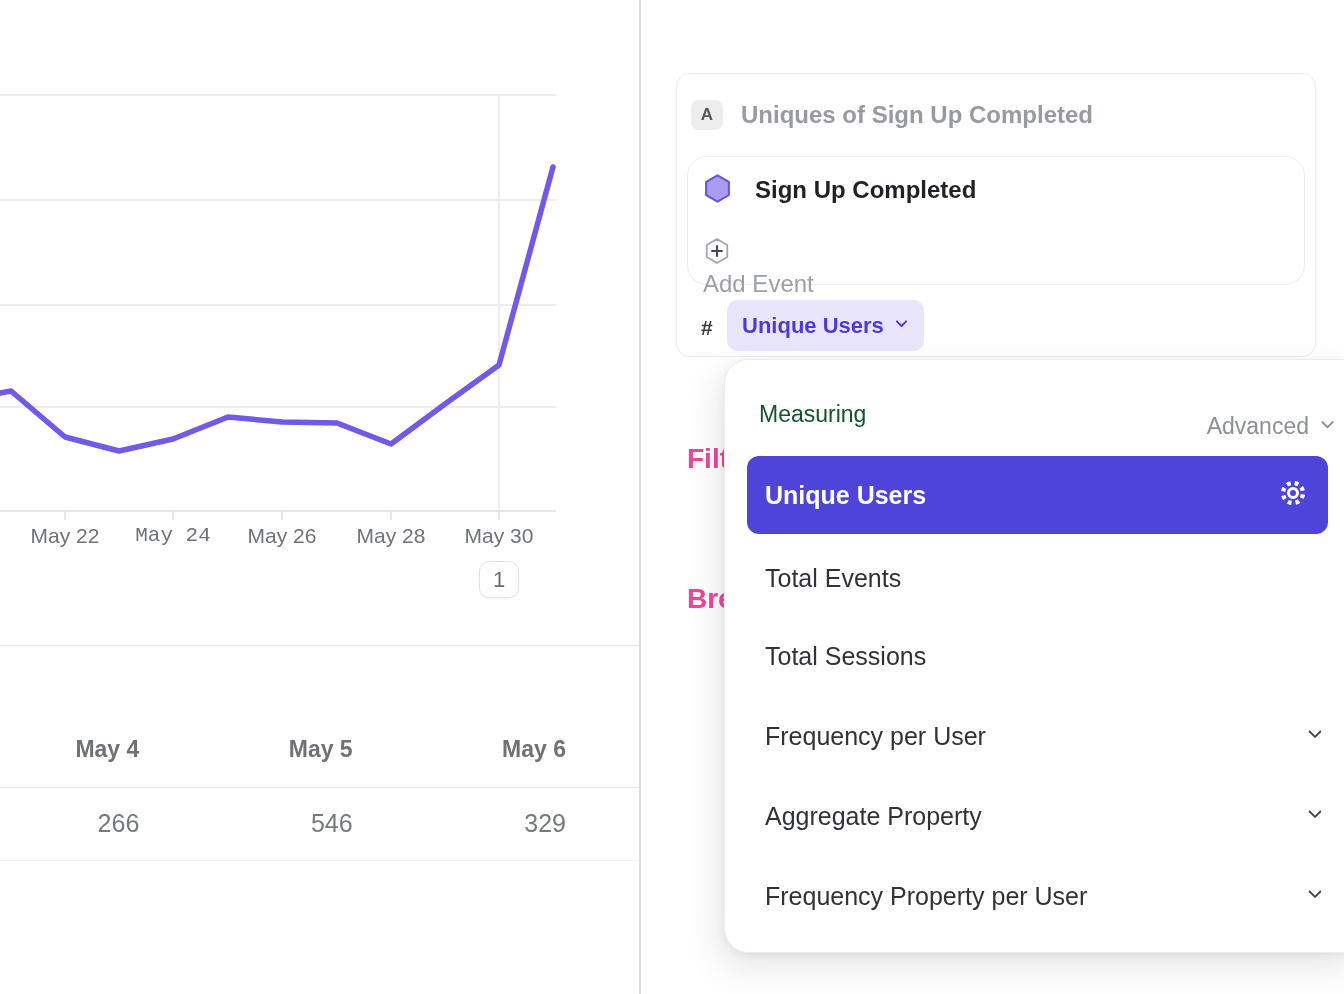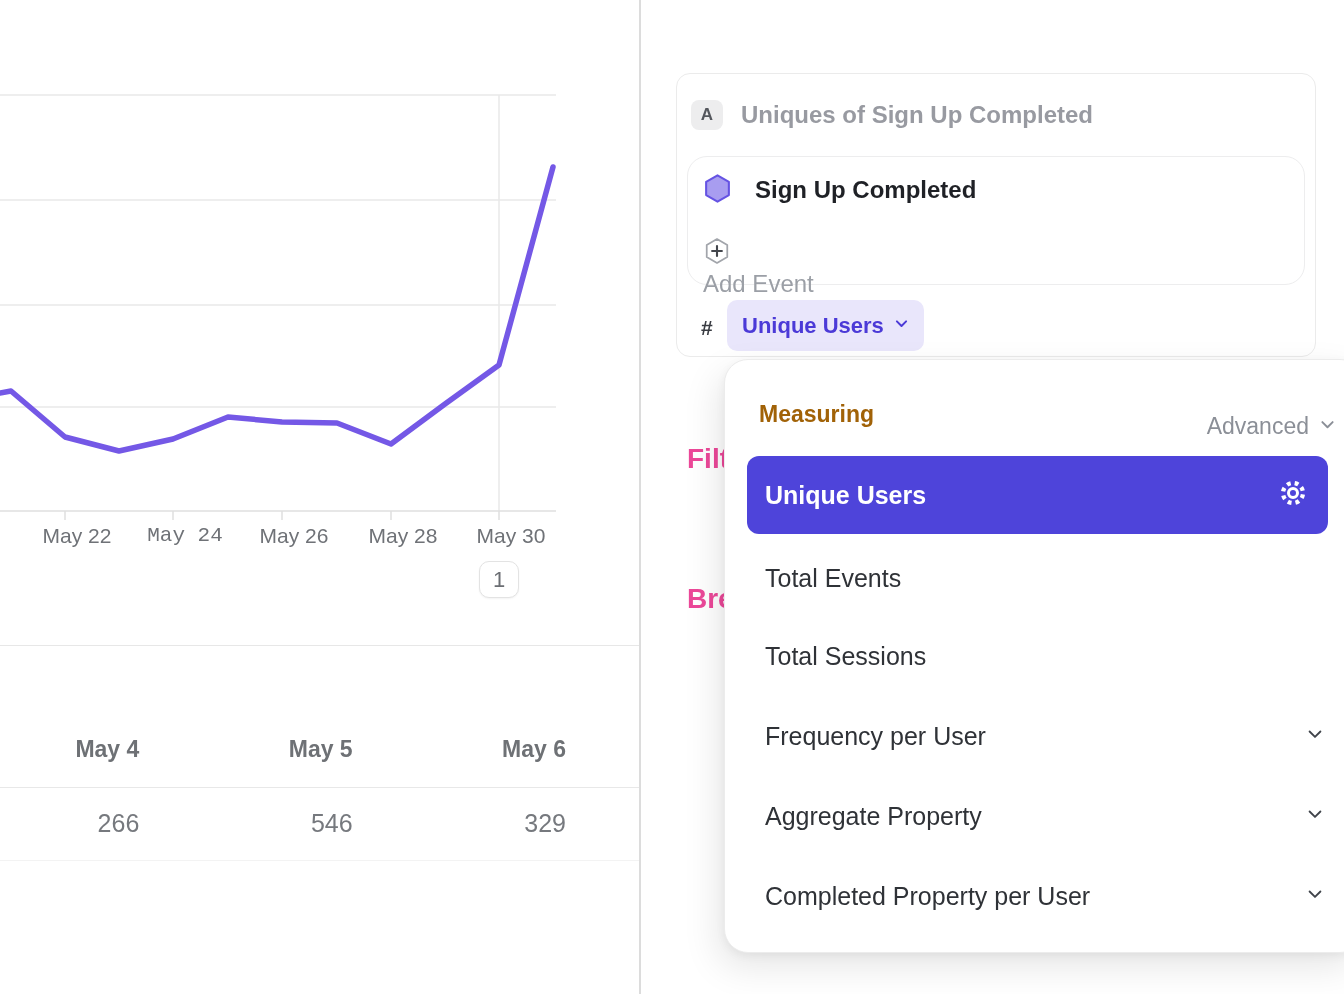--- a/index.html
+++ b/index.html
@@ -4,21 +4,21 @@
 <style>
   html,body{margin:0;padding:0;background:#fff;}
   .page{position:relative;width:1344px;height:994px;overflow:hidden;background:#fff;
         font-family:"Liberation Sans",sans-serif;-webkit-font-smoothing:antialiased;}
 
   
   .left-panel{position:absolute;left:0;top:0;width:640px;height:994px;background:#fff;}
   #chart-svg{position:absolute;left:0;top:0;}
   #chart-svg line.grid{stroke:#e9e9e9;stroke-width:1.5;}
   #chart-svg line.axis{stroke:#dfdfdf;stroke-width:1.5;}
-  #x-labels{position:absolute;left:12px;top:524px;width:640px;height:26px;}
+  #x-labels{position:absolute;left:0;top:524px;width:640px;height:26px;}
   .x-label{position:absolute;transform:translateX(-50%);font-size:21px;color:#6f7277;white-space:nowrap;}
   .page-badge{position:absolute;left:479px;top:561px;width:40px;height:37px;box-sizing:border-box;
       border:1px solid #e3e3e3;border-radius:10px;background:#fff;display:flex;align-items:center;
       justify-content:center;font-size:22px;color:#6b6e73;box-shadow:0 1px 2px rgba(0,0,0,.05);}
   .section-divider{position:absolute;left:0;top:645px;width:640px;height:1px;background:#e7e7e7;}
 
   .t-row{position:absolute;left:0;width:640px;display:flex;margin-left:-74px;}
   .t-cell{width:219px;text-align:right;box-sizing:border-box;}
   .t-head-row{top:727px;height:44px;align-items:center;}
   .t-head-row .t-cell{font-size:23px;font-weight:600;color:#6e7175;}
@@ -52,21 +52,21 @@
   .clipped-label{position:absolute;font-size:28px;font-weight:600;color:#ec4899;z-index:1;white-space:nowrap;}
   .clipped-filter{left:687px;top:443px;}
   .clipped-breakdown{left:687px;top:583px;}
 
   
   .dropdown{position:absolute;left:724px;top:359px;width:640px;height:594px;box-sizing:border-box;z-index:5;
       background:#fff;border:1px solid #ececec;border-radius:24px;
       box-shadow:-6px 14px 36px rgba(0,0,0,.10),0 3px 10px rgba(0,0,0,.05);}
   .dd-header{position:absolute;left:34px;right:26px;top:28px;height:52px;display:flex;
       align-items:center;justify-content:space-between;}
-  .dd-header .m-label{font-size:23px;font-weight:700;color:#a16207;}
+  .dd-header .m-label{font-size:23px;font-weight:400;color:#14532d;}
   .dd-header .m-mode{display:flex;align-items:center;gap:9px;color:#8b8f97;cursor:pointer;margin-top:24px;}
   .dd-header .m-mode .mode-label{font-size:23px;font-weight:500;color:#8b8f97;}
   .dd-selected{position:absolute;left:22px;top:96px;width:581px;height:78px;border-radius:12px;
       background:#4e44da;display:flex;align-items:center;justify-content:space-between;
       padding:0 20px 0 18px;box-sizing:border-box;cursor:pointer;}
   .dd-selected .label{font-size:25px;font-weight:600;color:#ffffff;}
   .dd-item{position:absolute;left:40px;width:560px;height:80px;display:flex;align-items:center;
       justify-content:space-between;cursor:pointer;}
   .dd-item .label{font-size:25px;font-weight:500;color:#2f3237;white-space:nowrap;}
   .dd-item svg{color:#3f434a;}
@@ -197,21 +197,21 @@
     </div>
     <div class="dd-item dd-i2">
       <span class="label">Frequency per User</span>
       <span>
         <svg width="20" height="20" viewBox="0 0 24 24">
           <path d="M5.5 9 L12 15.5 L18.5 9" fill="none" stroke="currentColor" stroke-width="2.2" stroke-linecap="round" stroke-linejoin="round"></path>
         </svg>
       </span>
     </div>
     <div class="dd-item dd-i4">
-      <span class="label">Completed Property per User</span>
+      <span class="label">Frequency Property per User</span>
       <span>
         <svg width="20" height="20" viewBox="0 0 24 24">
           <path d="M5.5 9 L12 15.5 L18.5 9" fill="none" stroke="currentColor" stroke-width="2.2" stroke-linecap="round" stroke-linejoin="round"></path>
         </svg>
       </span>
     </div>
   </div>
 
 </div>
 

